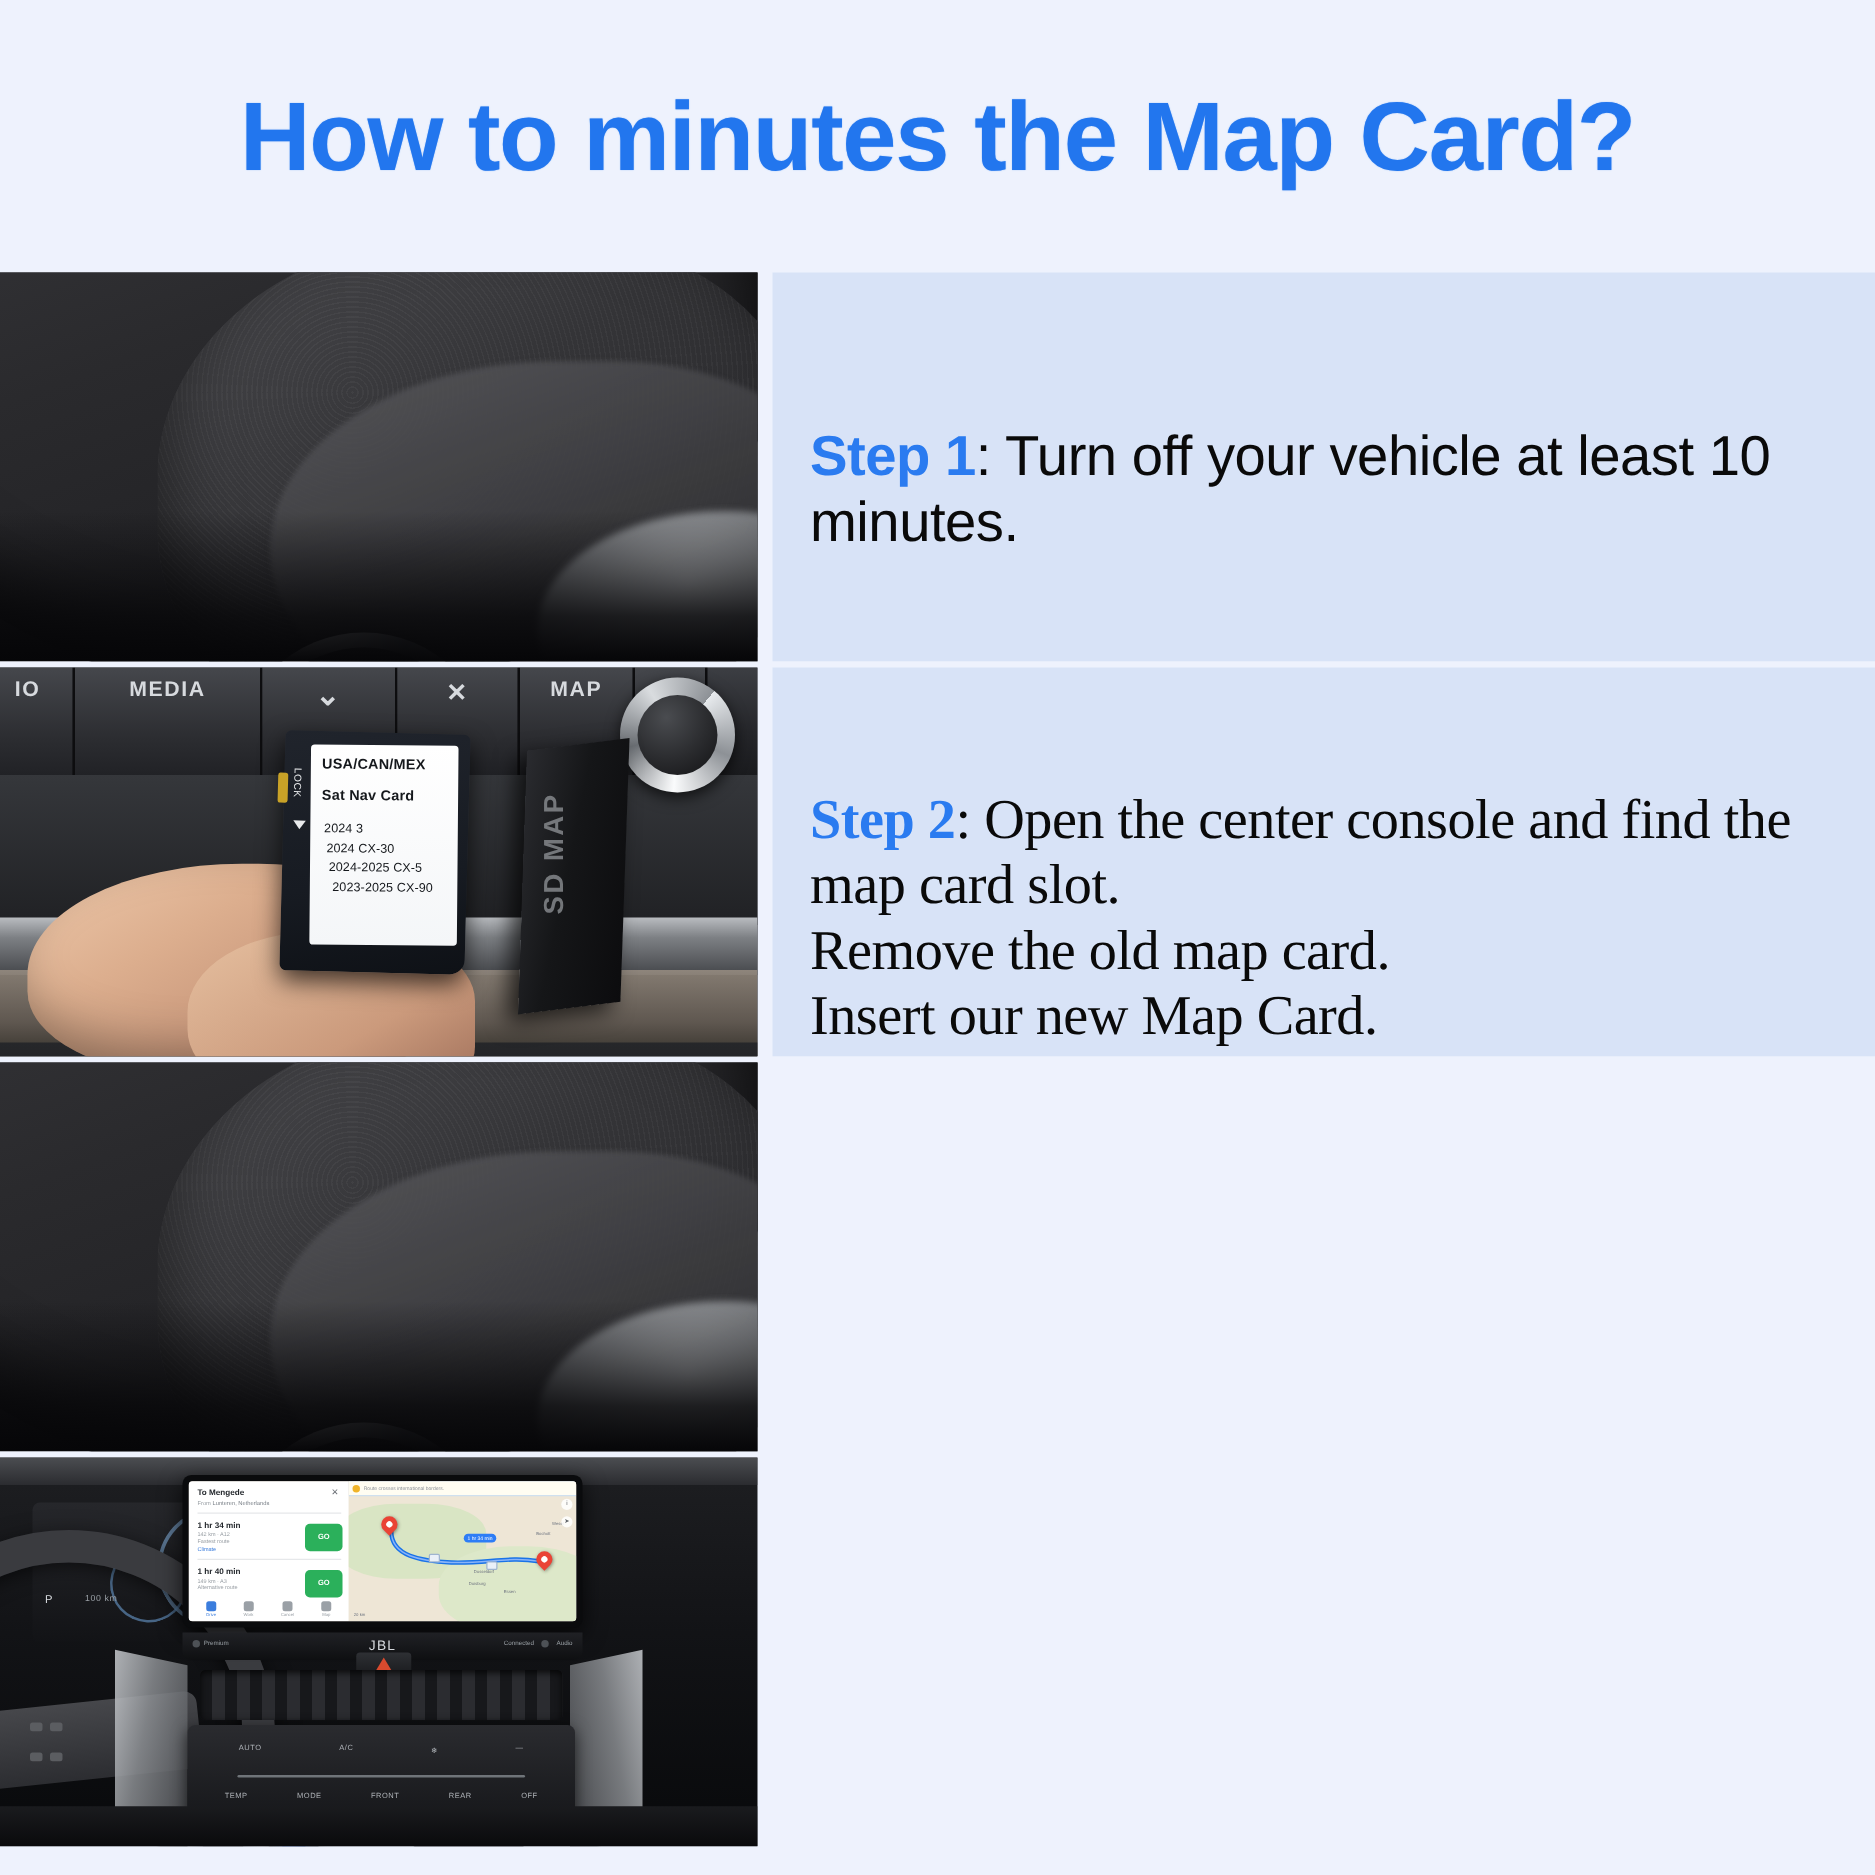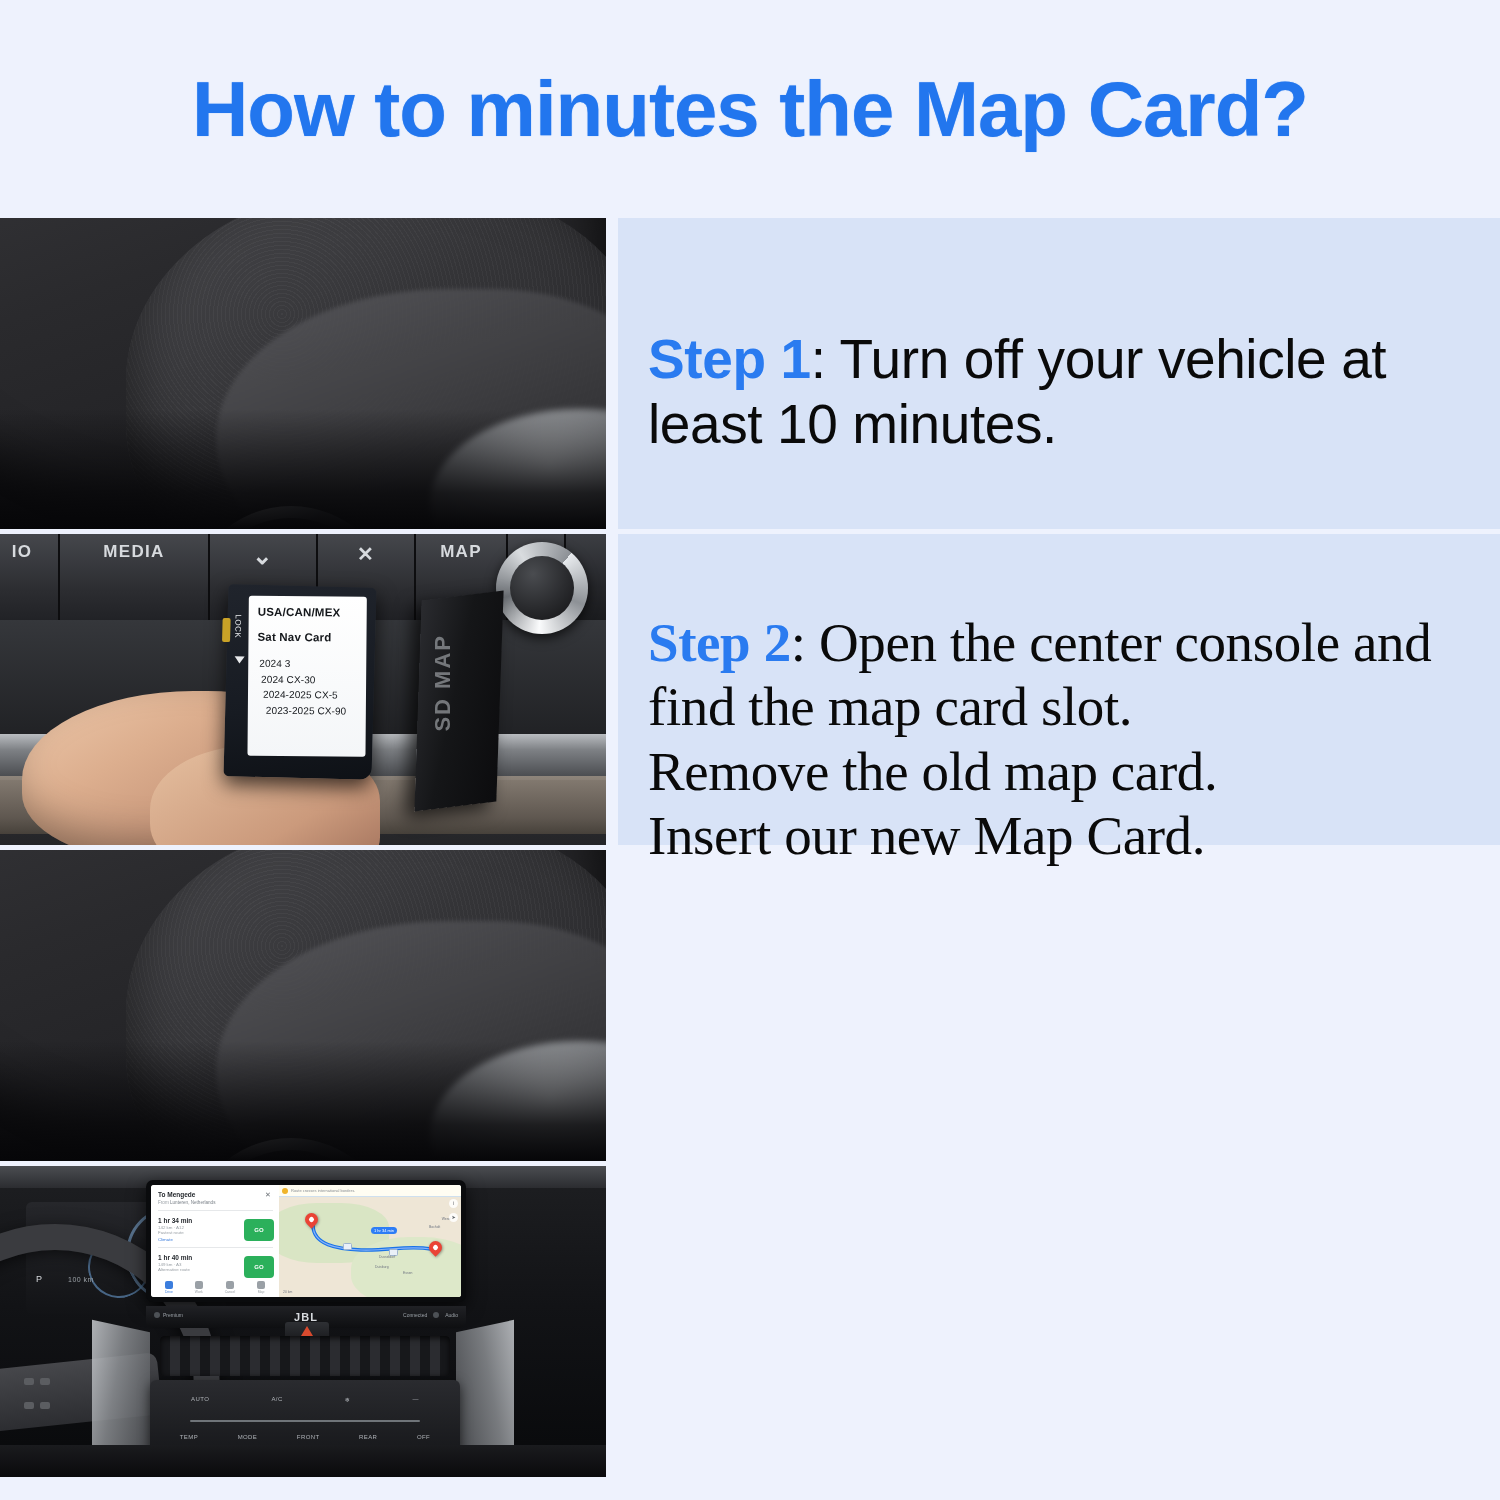--- a/index.html
+++ b/index.html
@@ -37,21 +37,21 @@
     position:relative; overflow:hidden;
     background:#111; flex:0 0 606px;
   }
   .panel {
     flex:1 1 auto;
     background:#d8e3f7;
     display:flex; align-items:center;
     padding:0 26px 0 30px;
   }
   .steptext {
-    font-size:55px;
+    font-size:45px;
     line-height:1.17;
     color:#0a0a0a;
     font-weight:500;
     letter-spacing:-0.4px;
     margin-top:36px;
   }
   .steplabel { color:#2a7bf0; font-weight:bold; }
 
   
   .ignition { background:linear-gradient(150deg,#1b1b1d 0%,#242427 25%,#0e0e10 60%,#161618 100%); }
@@ -354,21 +354,21 @@
     font-size:5px; color:#5f6368; text-align:center; line-height:9px;
   }
   .map-txt{ position:absolute; font-size:3.4px; color:#6f7580; }
 
   .ck-brand{
     position:absolute; left:146px; top:140px; width:320px; height:22px;
     background:linear-gradient(180deg,#202125 0%,#0e0f11 100%);
     border-radius:0 0 7px 7px;
     display:flex; align-items:center; justify-content:center;
   }
-  .ck-jbl{ color:#d7dade; font-size:11px; font-weight:bold; letter-spacing:1px; }
+  .ck-jbl{ color:#d7dade; font-size:11px; font-weight:normal; letter-spacing:1px; }
   .ck-badge-l{ position:absolute; left:8px; top:6px; display:flex; align-items:center; gap:3px; color:#9aa0a6; font-size:5px; }
   .ck-badge-r{ position:absolute; right:8px; top:6px; display:flex; align-items:center; gap:6px; color:#9aa0a6; font-size:5px; }
   .ck-dot{ width:6px;height:6px;border-radius:50%;background:#4d5156; }
 
   .ck-vent{
     position:absolute; left:160px; top:170px; width:290px; height:40px;
     background:
       repeating-linear-gradient(90deg,#17181b 0 10px,#2b2c30 10px 20px),
       #1b1c1f;
     border-radius:4px;

